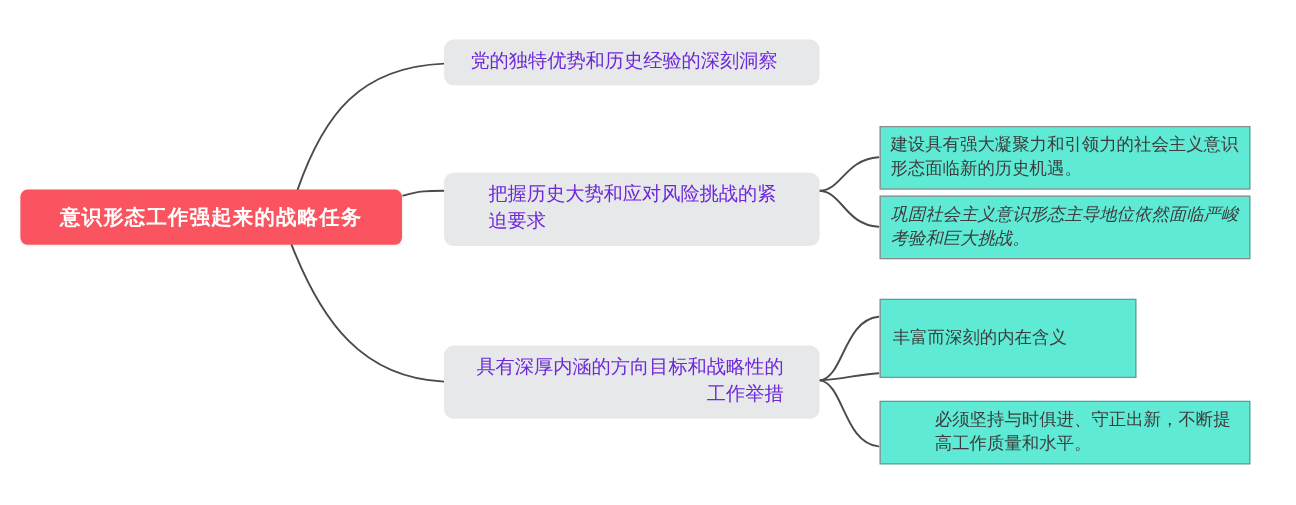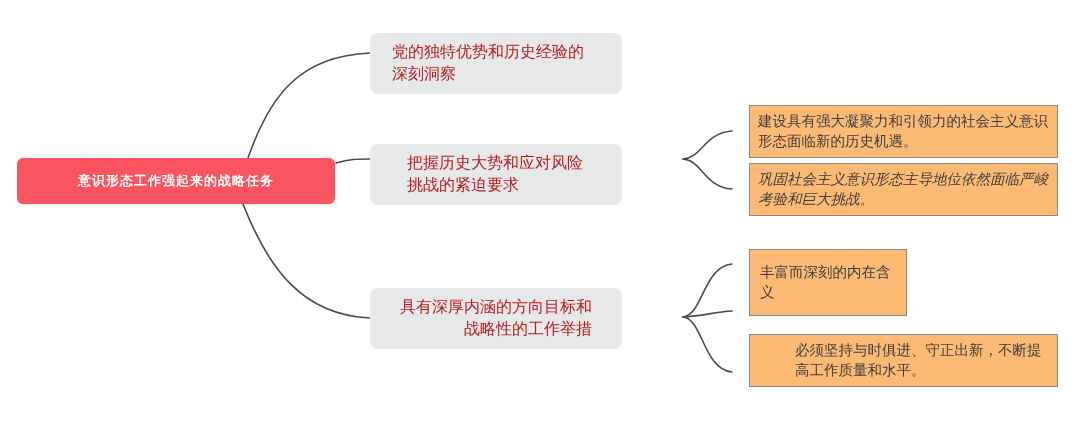--- a/index.html
+++ b/index.html
@@ -23,52 +23,51 @@
     stroke-width: 1.6;
     stroke-linecap: round;
   }
   .node { position: absolute; }
   .root-node {
     left: 17px; top: 158px;
     width: 318px; height: 46px;
     background: #f9545f;
     border-radius: 6px;
     color: #ffffff;
-    font-size: 13px;
+    font-size: 17px;
     font-weight: bold;
     letter-spacing: 1px;
     display: flex; align-items: center; justify-content: center;
     text-align: center;
     box-shadow: 0 1px 2px rgba(0,0,0,0.08);
     cursor: default;
   }
   .branch-node {
     left: 370px;
-    width: 252px;
+    width: 313px;
     background: #e6e8ea;
     border-radius: 8px;
-    color: #b91c1c;
+    color: #6d28d9;
     font-size: 16px;
     line-height: 1.4;
     padding: 8px 30px 8px 22px;
     cursor: default;
   }
   .leaf-node {
     left: 733px;
     width: 309px;
-    background: #fdba74;
+    background: #5eead4;
     border: 1px solid #8a8a8a;
     color: #3d3d3d;
     font-size: 14.5px;
     line-height: 1.4;
     padding: 5px 8px;
     cursor: default;
-    margin-left: 16px;
   }
-  .leaf-node.short { width: 158px; padding: 12px 10px; }
+  .leaf-node.short { width: 214px; padding: 22px 10px; }
 </style>
 </head>
 <body>
 
 <div class="canvas">
 
   <svg class="connectors" viewBox="0 0 1080 421" xmlns="http://www.w3.org/2000/svg" aria-hidden="true">
     <path d="M 248,158 C 270,95 300,56 370,53"></path>
     <path d="M 336,163 C 350,159 356,159 370,159"></path>
     <path d="M 243,204 C 268,268 302,315 370,318"></path>

